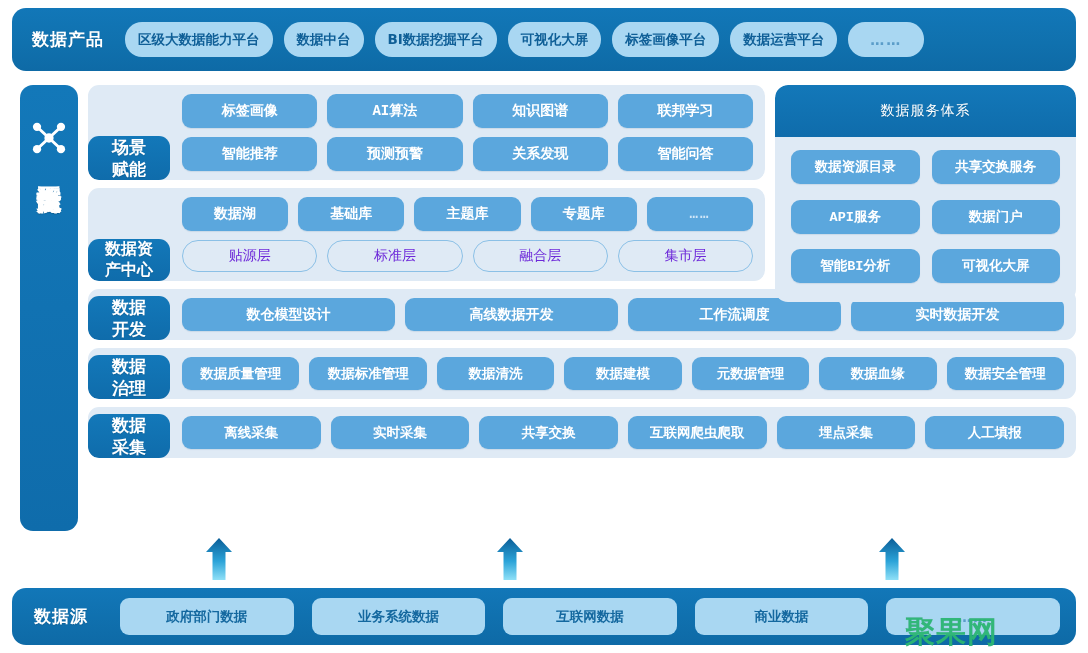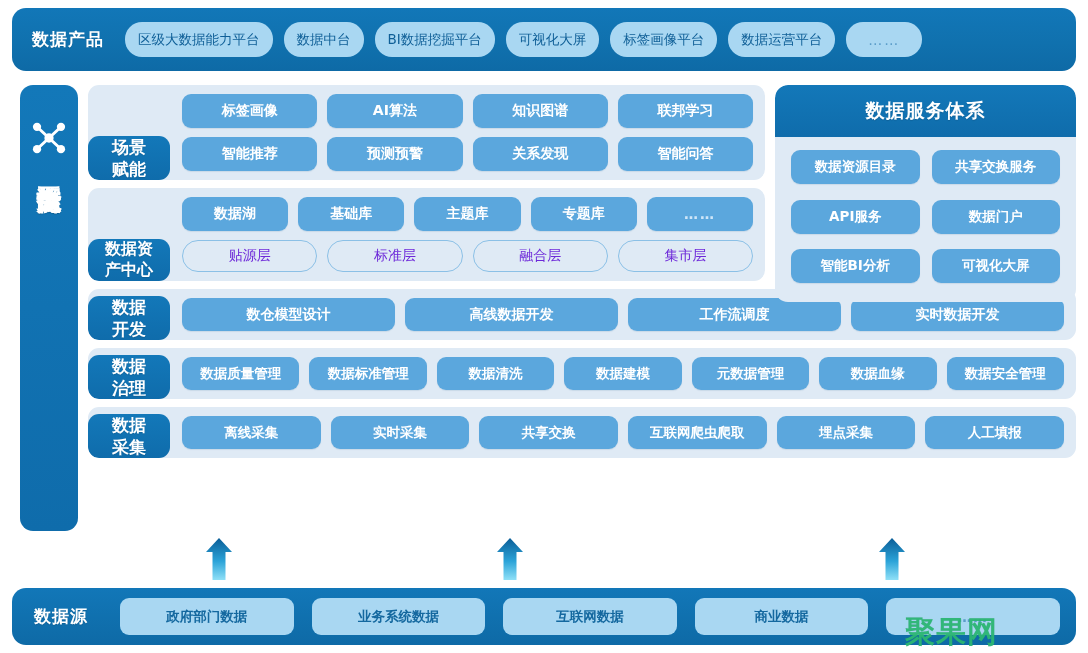--- a/index.html
+++ b/index.html
@@ -17,21 +17,21 @@
     background: linear-gradient(180deg, #1277b8 0%, #1071ae 55%, #0e6aa6 100%);
     border-radius: 14px;
     display: flex; align-items: center; padding: 0 14px 0 20px; gap: 11px;
   }
   .topbar-title {
     color: #ffffff; font-size: 17px; font-weight: bold; letter-spacing: 1px;
     white-space: nowrap; flex: none; margin-right: 10px;
     text-shadow: 0 1px 1px rgba(0,0,0,0.12);
   }
   .top-pill {
-    background: #a9d7f2; color: #0f5f97; font-size: 13.5px; font-weight: normal;
+    background: #a9d7f2; color: #0f5f97; font-size: 13.5px; font-weight: bold;
     border-radius: 17px; height: 35px; display: flex; align-items: center;
     justify-content: center; padding: 0 13px; white-space: nowrap; flex: none; text-align: right;
   }
   .top-pill.ellipsis { letter-spacing: 2px; padding: 0 22px; color: #5b9dc9; font-size: 14px; }
 
   
   .sidebar {
     position: absolute; left: 20px; top: 85px; width: 58px; height: 446px;
     background: linear-gradient(180deg, #1378b9 0%, #0f6cab 100%);
     border-radius: 13px;
@@ -68,20 +68,21 @@
   .row-body { flex: 1; display: flex; flex-direction: column; justify-content: center;
               padding: 9px 12px; gap: 9px; }
   .pill-line { display: flex; align-items: center; gap: 10px; }
 
   .pill {
     background: #5ba7dd; color: #ffffff; font-weight: bold;
     font-size: 13px; border-radius: 9px; height: 34px;
     display: flex; align-items: center; justify-content: center;
     padding: 0 12px; white-space: nowrap;
     box-shadow: 0 1px 1px rgba(20,80,130,0.10);
+    font-family: Liberation Mono, monospace;
   }
   .pill.ellipsis { letter-spacing: 2px; color: #cfe6f8; }
   .pill.outline {
     background: transparent; border: 1.4px solid #8bc0e6; color: #6d28d9;
     font-weight: normal; box-shadow: none; border-radius: 17px; height: 32px;
   }
 
   
   .r-scene .row-label { font-size: 17px; }
   .r-scene .row-body { width: 0; }
@@ -111,21 +112,21 @@
   .service-panel {
     position: absolute; left: 775px; top: 85px; width: 301px; height: 217px;
     background: #dfeaf5; border-radius: 13px; overflow: hidden;
     display: flex; flex-direction: column;
   }
   .service-head {
     height: 52px; flex: none;
     background: linear-gradient(180deg, #1378b9 0%, #0f6cab 100%);
     border-radius: 13px 13px 0 0;
     display: flex; align-items: center; justify-content: center;
-    color: #fff; font-size: 19px; font-weight: bold; letter-spacing: 1px;
+    color: #fff; font-size: 14px; font-weight: normal; letter-spacing: 1px;
     text-shadow: 0 1px 1px rgba(0,0,0,0.12);
   }
   .service-grid {
     flex: 1; display: grid; grid-template-columns: 1fr 1fr;
     gap: 11px 12px; padding: 13px 16px 14px 16px;
   }
   .service-grid .pill { font-size: 13.5px; height: 34px; }
 
   
   .arrow { position: absolute; width: 26px; height: 42px; }

